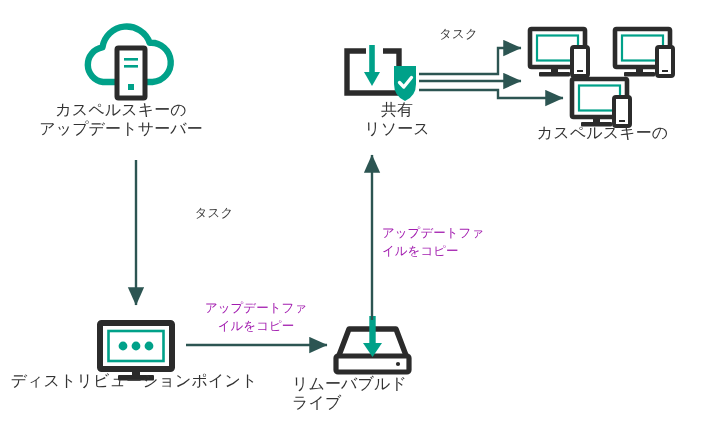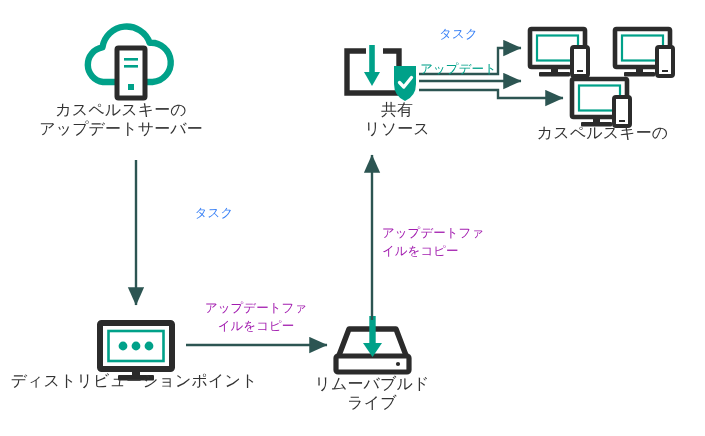--- a/index.html
+++ b/index.html
@@ -28,36 +28,36 @@
     white-space: pre-line;
   }
   .edge-label {
     position: absolute;
     font-size: 12.5px;
     line-height: 17.5px;
     white-space: pre-line;
   }
   .edge-label .task {
     display: block;
-    color: #3b82f6;
+    color: #404040;
     text-align: center;
   }
   .edge-label .accent {
     display: block;
     color: #00a189;
     text-align: center;
   }
   .edge-label.plain {
     color: #a21caf;
   }
 
   
   #label-update-server { left: 6px;   top: 100px; width: 230px; }
   #label-distribution-point { left: -6px; top: 371px; width: 280px; }
-  #label-removable-drive { left: 292px; top: 374px; width: 160px; text-align: center;}
+  #label-removable-drive { left: 292px; top: 374px; width: 160px; text-align: left;}
   #label-shared-resource { left: 342px; top: 100px; width: 110px; }
   #label-managed-devices { left: 510px; top: 123px; width: 185px; }
 
   
   #label-task-download { left: 124px; top: 187px; width: 180px; }
   #label-copy-files-h  { left: 186px; top: 300px; width: 140px; text-align:center; }
   #label-copy-files-v  { left: 382px; top: 225px; width: 120px; }
   #label-task-update   { left: 401px; top: 8px;   width: 115px; }
 </style>
 </head>
@@ -186,14 +186,13 @@
 </div>
 
 <div class="edge-label plain" id="label-copy-files-h">アップデートファ
 イルをコピー</div>
 
 <div class="edge-label plain" id="label-copy-files-v">アップデートファ
 イルをコピー</div>
 
 <div class="edge-label" id="label-task-update">
   <span class="task">タスク</span>
-  <span class="accent">アップデート</span>
 </div>
 
 </body></html>

